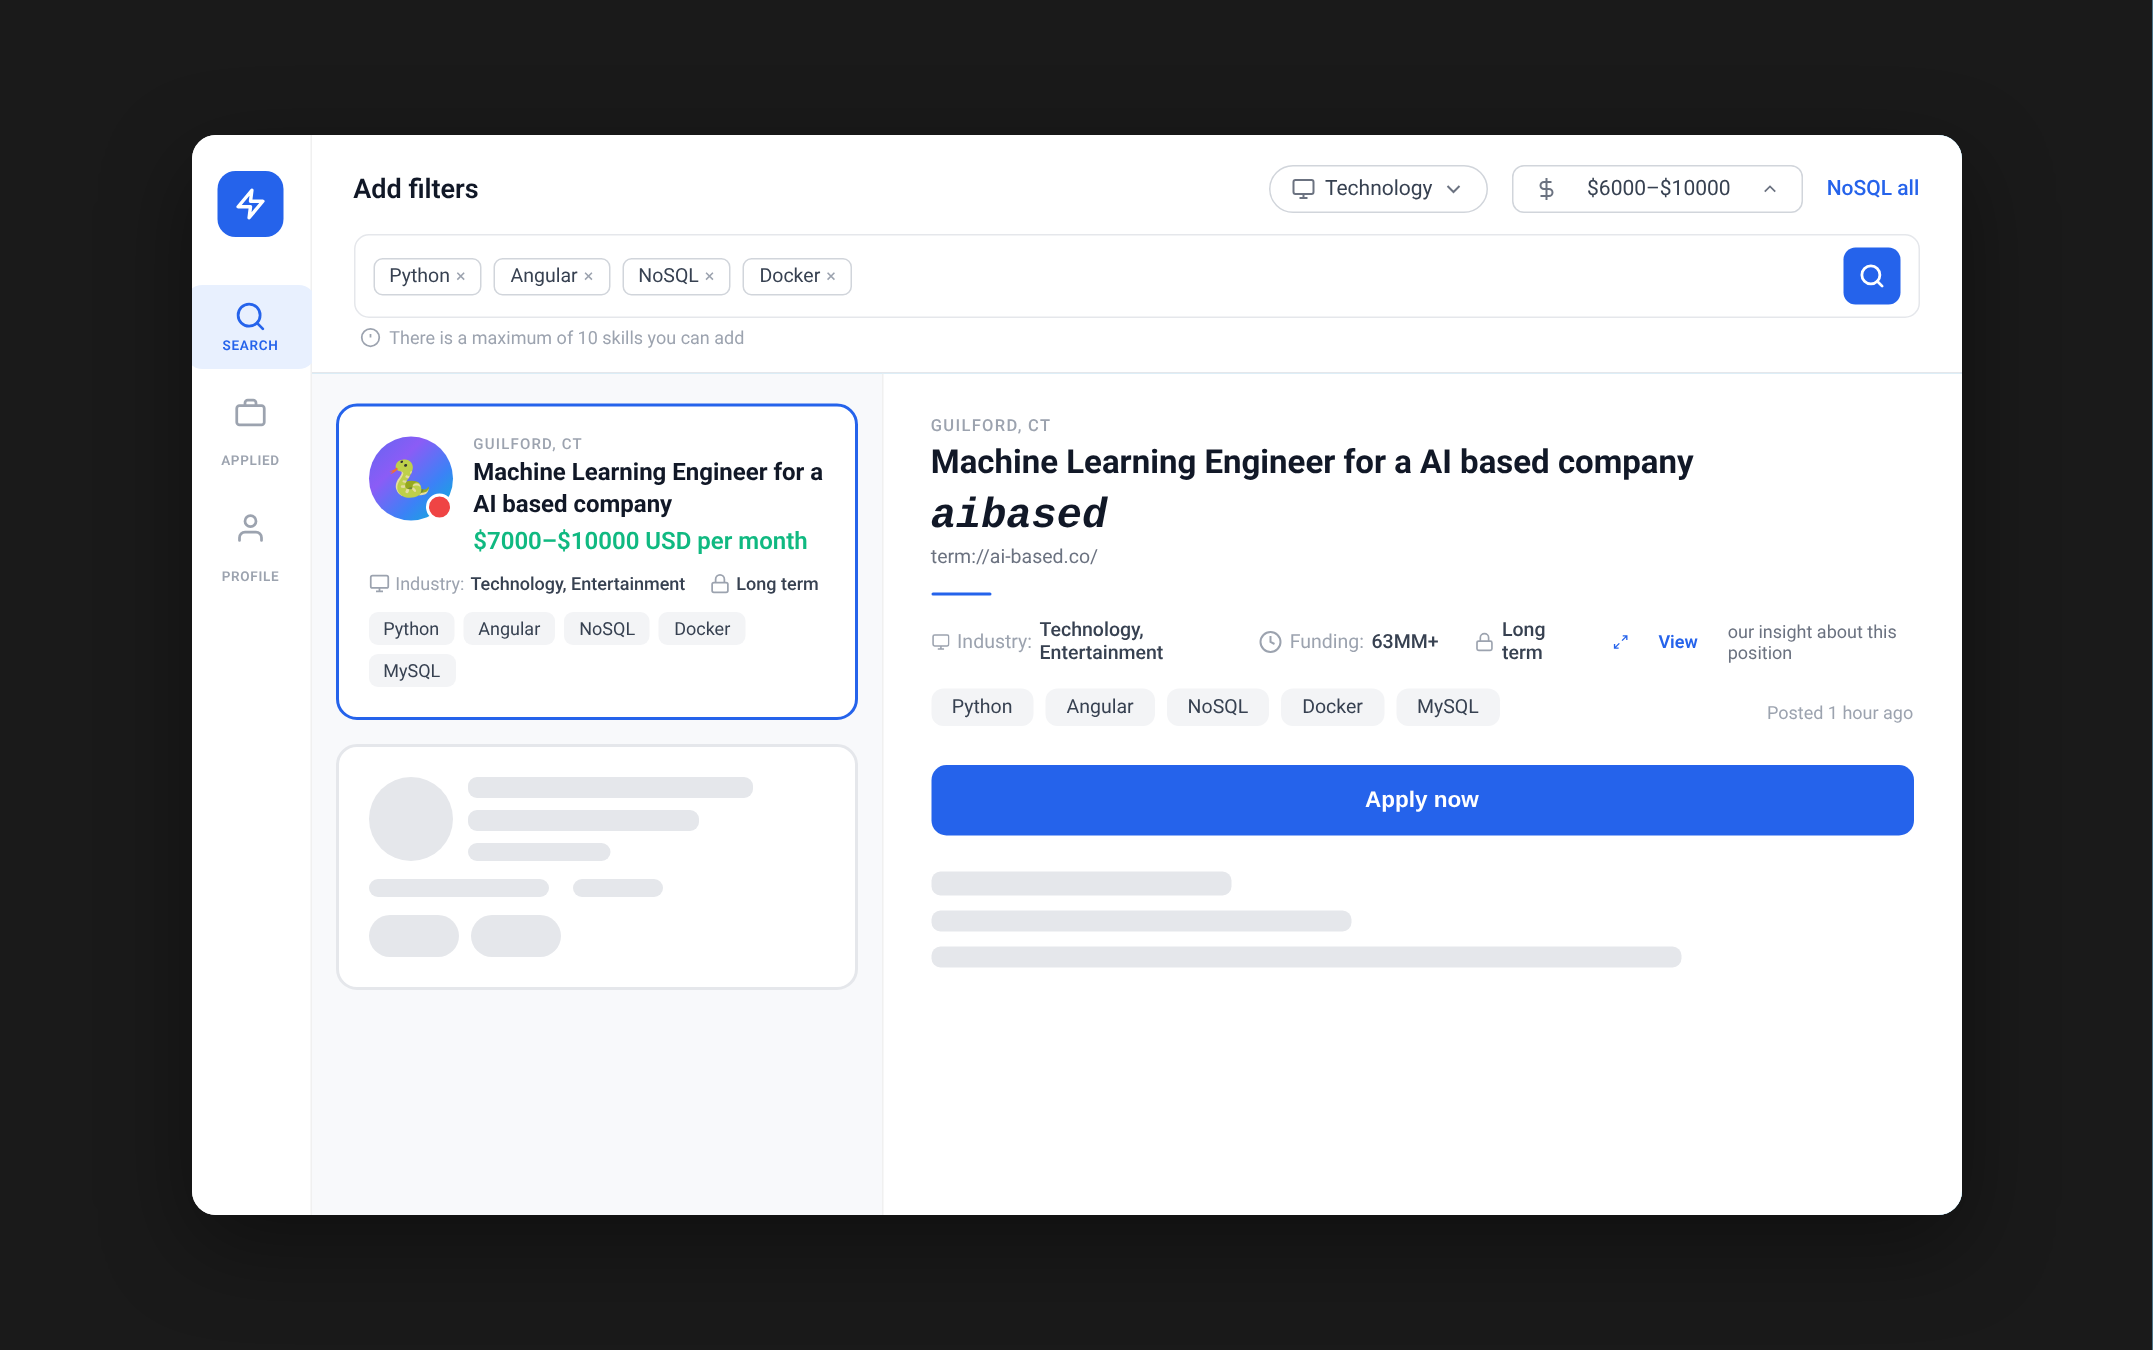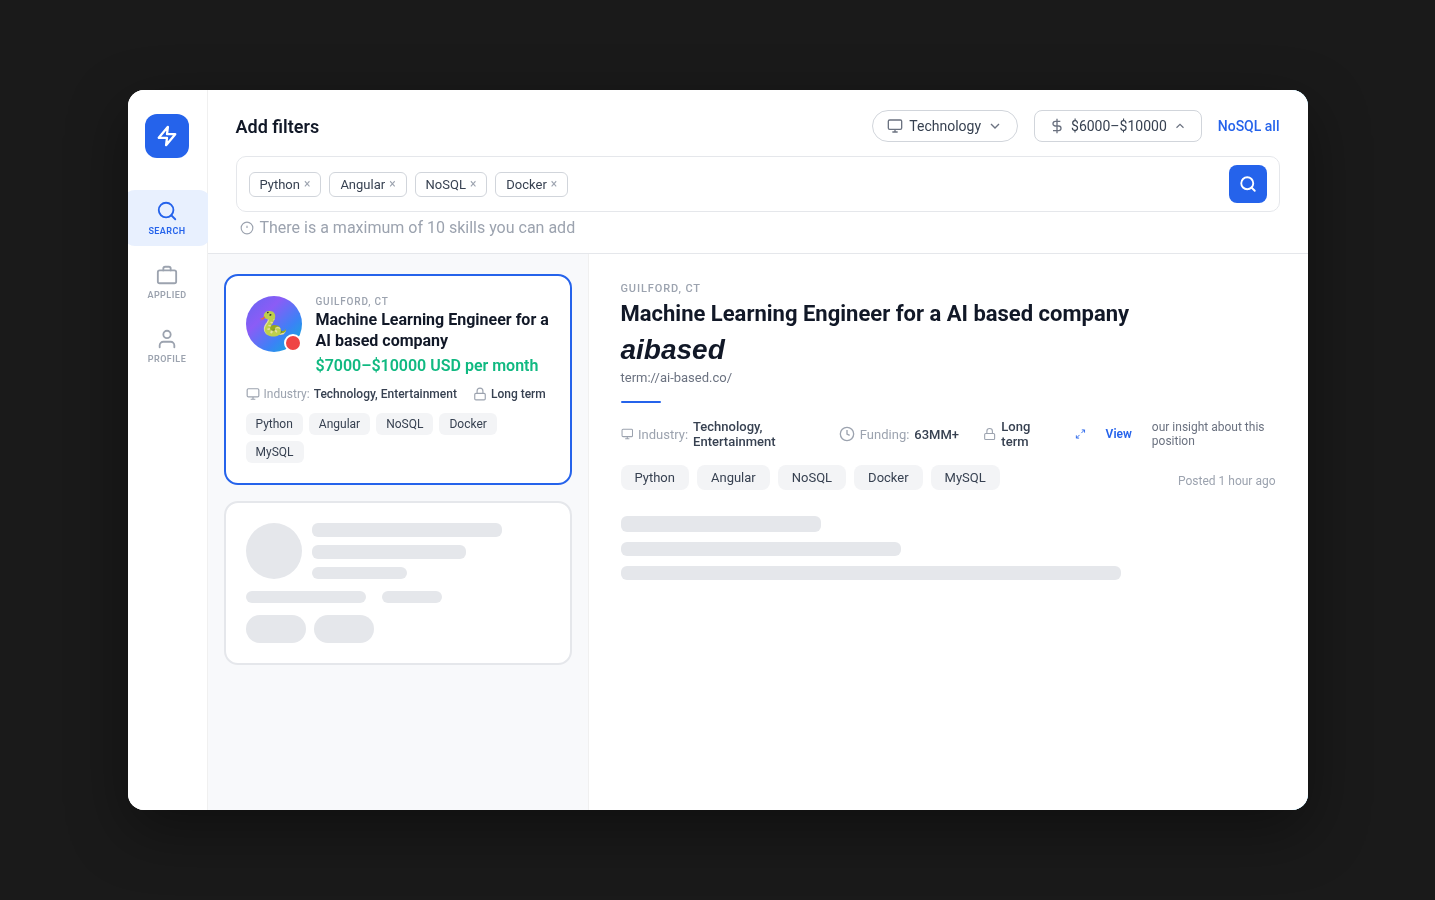--- a/index.html
+++ b/index.html
@@ -61,21 +61,21 @@
     }
     .sidebar-item.active svg { color: #2563eb; }
     .sidebar-item:not(.active) svg { color: #9ca3af; }
     .sidebar-label {
       font-size: 9px;
       font-weight: 600;
       letter-spacing: 0.05em;
       text-transform: uppercase;
     }
     .sidebar-item.active .sidebar-label { color: #2563eb; }
-    .sidebar-item:not(.active) .sidebar-label { color: #9ca3af; }
+    .sidebar-item:not(.active) .sidebar-label { color: #9ca3af; margin-top: 13px; }
 
     
     .main-content {
       flex: 1;
       display: flex;
       flex-direction: column;
       background: #7dd3fc;
       overflow: hidden;
     }
 
@@ -106,21 +106,21 @@
       border-radius: 16px;
       font-size: 14px;
       color: #374151;
       cursor: pointer;
       background: white;
     }
     .filter-chip svg { width: 16px; height: 16px; color: #6b7280; }
     .filter-chip-salary {
       display: flex;
       align-items: center;
-      gap: 6px;
+      gap: 19px;
       padding: 7px 14px;
       border: 1px solid #d1d5db;
       border-radius: 8px;
       font-size: 14px;
       color: #374151;
       cursor: pointer;
       background: white;
     }
     .clear-all {
       font-size: 14px;
@@ -159,25 +159,25 @@
       height: 38px;
       background: #2563eb;
       border-radius: 8px;
       display: flex;
       align-items: center;
       justify-content: center;
       cursor: pointer;
     }
     .search-icon-btn svg { color: white; width: 18px; height: 18px; }
     .filter-hint {
-      font-size: 16px;
+      font-size: 12px;
       color: #9ca3af;
       padding: 6px 4px 0;
       display: flex;
-      align-items: center;
+      align-items: flex-start;
       gap: 6px;
     }
     .filter-hint svg { width: 14px; height: 14px; }
 
     
     .jobs-container {
       display: flex;
       flex: 1;
       overflow: hidden;
     }
@@ -337,21 +337,21 @@
       font-weight: 700;
       color: #111827;
       margin-bottom: 8px;
     }
     .detail-company {
       font-size: 28px;
       font-weight: 800;
       color: #111827;
       font-style: italic;
       margin-bottom: 4px;
-      font-family: Liberation Sans, sans-serif;
+      font-family: Liberation Mono, monospace;
     }
     .detail-url {
       font-size: 13px;
       color: #6b7280;
       margin-bottom: 16px;
     }
     .divider {
       height: 2px;
       background: #2563eb;
       width: 40px;
@@ -639,20 +639,21 @@
             <span class="detail-skill-tag">Python</span>
             <span class="detail-skill-tag">Angular</span>
             <span class="detail-skill-tag">NoSQL</span>
             <span class="detail-skill-tag">Docker</span>
             <span class="detail-skill-tag">MySQL</span>
           </div>
           <span class="posted-time">Posted 1 hour ago</span>
         </div>
 
         
+        <button class="apply-btn">Apply now</button>
 
         
         <div>
           <div class="detail-skeleton ds-1" style="width:200px; height:16px; margin-bottom:10px;"></div>
           <div class="detail-skeleton ds-2" style="width:280px; margin-bottom:10px;"></div>
           <div class="detail-skeleton" style="width:500px; margin-bottom:0;"></div>
         </div>
       </div>
     </div>
   </div>

